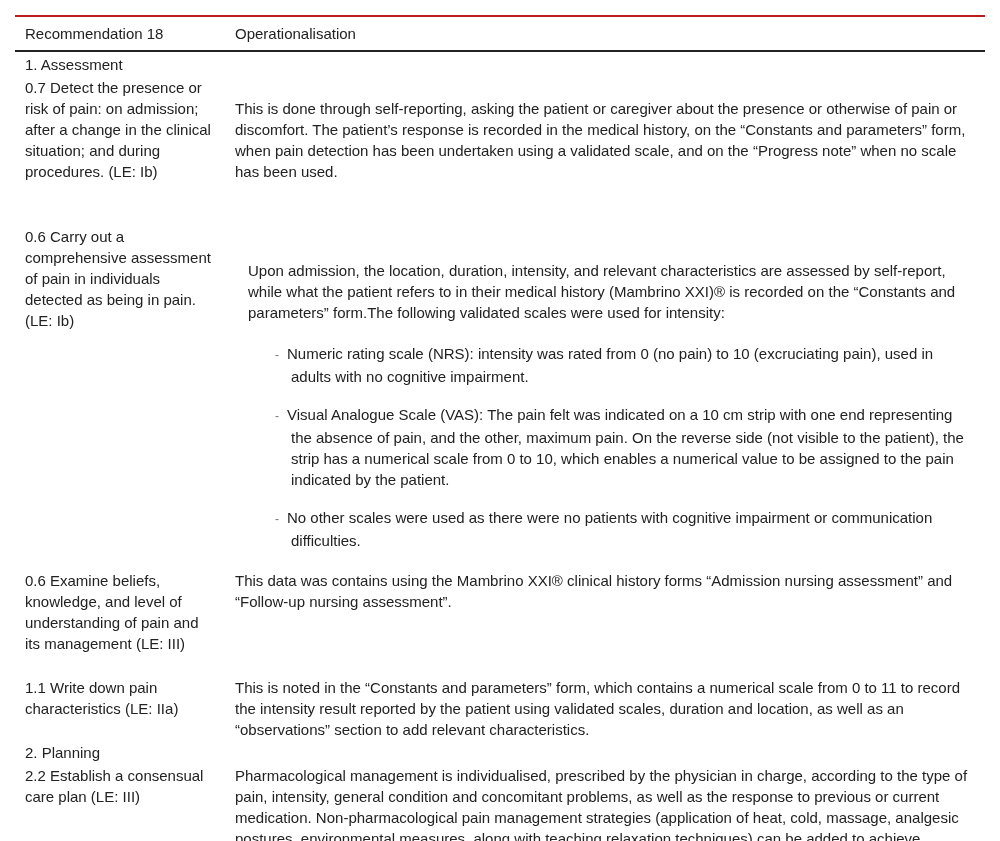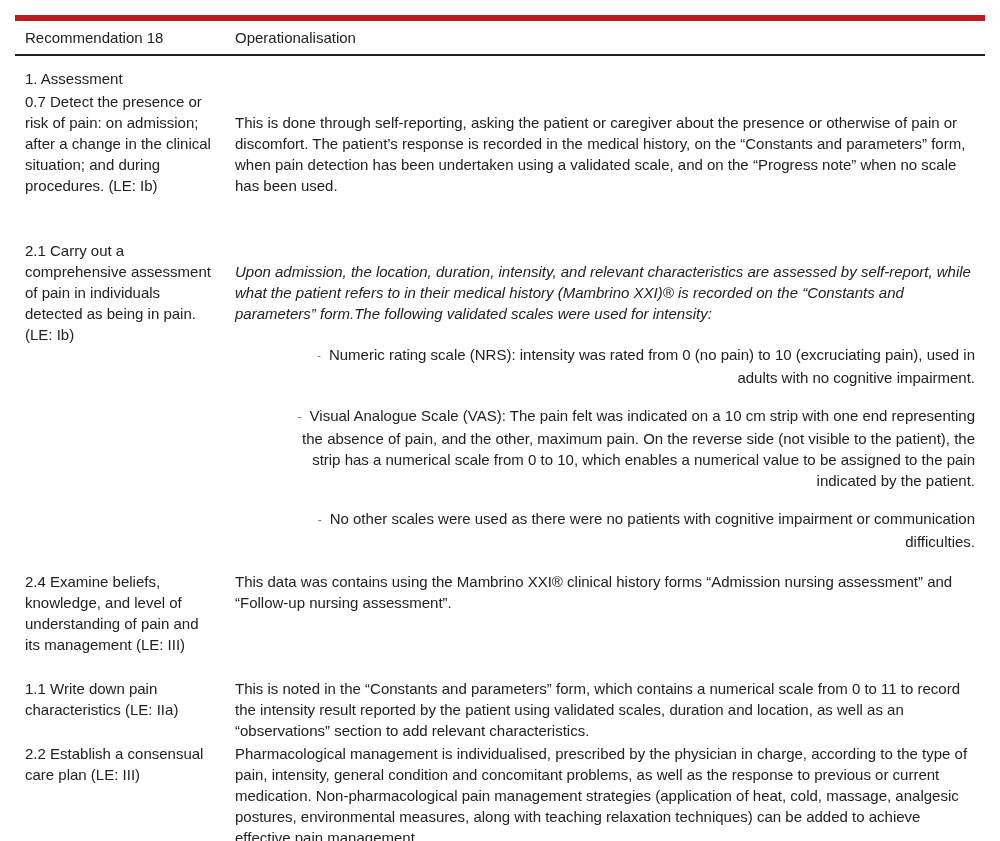--- a/index.html
+++ b/index.html
@@ -8,39 +8,39 @@
     font-family: "Liberation Sans", sans-serif; font-size: 15px; color: #222;
   }
   .tbl {
     position: absolute; left: 15px; top: 15px; width: 970px;
     border-collapse: collapse;
   }
   .tbl th, .tbl td {
     text-align: left; vertical-align: top; font-weight: normal;
     padding: 0 10px; line-height: 21px;
   }
-  .tbl thead tr { border-top: 6px solid #b91c1c; border-bottom: 2px solid #222; }
+  .tbl thead tr { border-top: 2px solid #b91c1c; border-bottom: 2px solid #222; }
   .tbl thead th { padding-top: 6px; padding-bottom: 6px; }
   .tbl tbody tr.last { border-bottom: 2px solid #222; }
   .c1 { width: 190px; }
-  .section td { padding-top: 12px; }
+  .section td { padding-top: 2px; }
   .row td { padding-top: 2px; }
   .row.r11 td.c2 { padding-top: 23px; }
   .row.r12 td.c2 { padding-top: 23px; }
   .row.r14 td.c2 { padding-top: 2px; }
   .row.r15 td.c2 { padding-top: 2px; }
   .row.r22 td.c2 { padding-top: 2px; }
   .r11 td { height: 126px; }
   .r12 td { height: 300px; }
   .r14 td { height: 105px; }
   .r15 td { height: 63px; }
   .r22 td { padding-bottom: 5px; }
-  .para { margin: 0; font-style: italic; }
+  .para { margin: 13px; }
   ul.bullets { list-style: none; margin: 20px 0 0 0; padding: 0 0 0 40px; }
-  ul.bullets li { margin: 0 0 17px 0; position: relative; text-align: right; }
+  ul.bullets li { margin: 0 0 17px 0; position: relative; }
   ul.bullets li .dash { color: #777; margin-right: 8px; font-size: 12px; }
   .hang { padding-left: 16px; text-indent: -16px; }
 </style>
 </head>
 <body>
 
 <table class="tbl">
   <thead>
     <tr>
       <th class="c1">Recommendation 18</th>
@@ -49,36 +49,39 @@
   </thead>
   <tbody>
     <tr class="section">
       <td colspan="2">1. Assessment</td>
     </tr>
     <tr class="row r11">
       <td class="c1">0.7 Detect the presence or risk of pain: on admission; after a change in the clinical situation; and during procedures. (LE: Ib)</td>
       <td class="c2">This is done through self-reporting, asking the patient or caregiver about the presence or otherwise of pain or discomfort. The patient’s response is recorded in the medical history, on the “Constants and parameters” form, when pain detection has been undertaken using a validated scale, and on the “Progress note” when no scale has been used.</td>
     </tr>
     <tr class="row r12">
-      <td class="c1">2.1 Carry out a comprehensive assessment of pain in individuals detected as being in pain. (LE: Ib)</td>
+      <td class="c1">0.6 Carry out a comprehensive assessment of pain in individuals detected as being in pain. (LE: Ib)</td>
       <td class="c2">
         <p class="para">Upon admission, the location, duration, intensity, and relevant characteristics are assessed by self-report, while what the patient refers to in their medical history (Mambrino XXI)® is recorded on the “Constants and parameters” form.The following validated scales were used for intensity:</p>
         <ul class="bullets">
           <li class="hang"><span class="dash">-</span><span>Numeric rating scale (NRS): intensity was rated from 0 (no pain) to 10 (excruciating pain), used in adults with no cognitive impairment.</span></li>
           <li class="hang"><span class="dash">-</span><span>Visual Analogue Scale (VAS): The pain felt was indicated on a 10 cm strip with one end representing the absence of pain, and the other, maximum pain. On the reverse side (not visible to the patient), the strip has a numerical scale from 0 to 10, which enables a numerical value to be assigned to the pain indicated by the patient.</span></li>
           <li class="hang"><span class="dash">-</span><span>No other scales were used as there were no patients with cognitive impairment or communication difficulties.</span></li>
         </ul>
       </td>
     </tr>
     <tr class="row r14">
-      <td class="c1">2.4 Examine beliefs, knowledge, and level of understanding of pain and its management (LE: III)</td>
+      <td class="c1">0.6 Examine beliefs, knowledge, and level of understanding of pain and its management (LE: III)</td>
       <td class="c2">This data was contains using the Mambrino XXI® clinical history forms “Admission nursing assessment” and “Follow-up nursing assessment”.</td>
     </tr>
     <tr class="row r15">
       <td class="c1">1.1 Write down pain characteristics (LE: IIa)</td>
       <td class="c2">This is noted in the “Constants and parameters” form, which contains a numerical scale from 0 to 11 to record the intensity result reported by the patient using validated scales, duration and location, as well as an “observations” section to add relevant characteristics.</td>
+    </tr>
+    <tr class="section">
+      <td colspan="2">2. Planning</td>
     </tr>
     <tr class="row r22 last">
       <td class="c1">2.2 Establish a consensual care plan (LE: III)</td>
       <td class="c2">Pharmacological management is individualised, prescribed by the physician in charge, according to the type of pain, intensity, general condition and concomitant problems, as well as the response to previous or current medication. Non-pharmacological pain management strategies (application of heat, cold, massage, analgesic postures, environmental measures, along with teaching relaxation techniques) can be added to achieve effective pain management.</td>
     </tr>
   </tbody>
 </table>
 
 </body></html>

